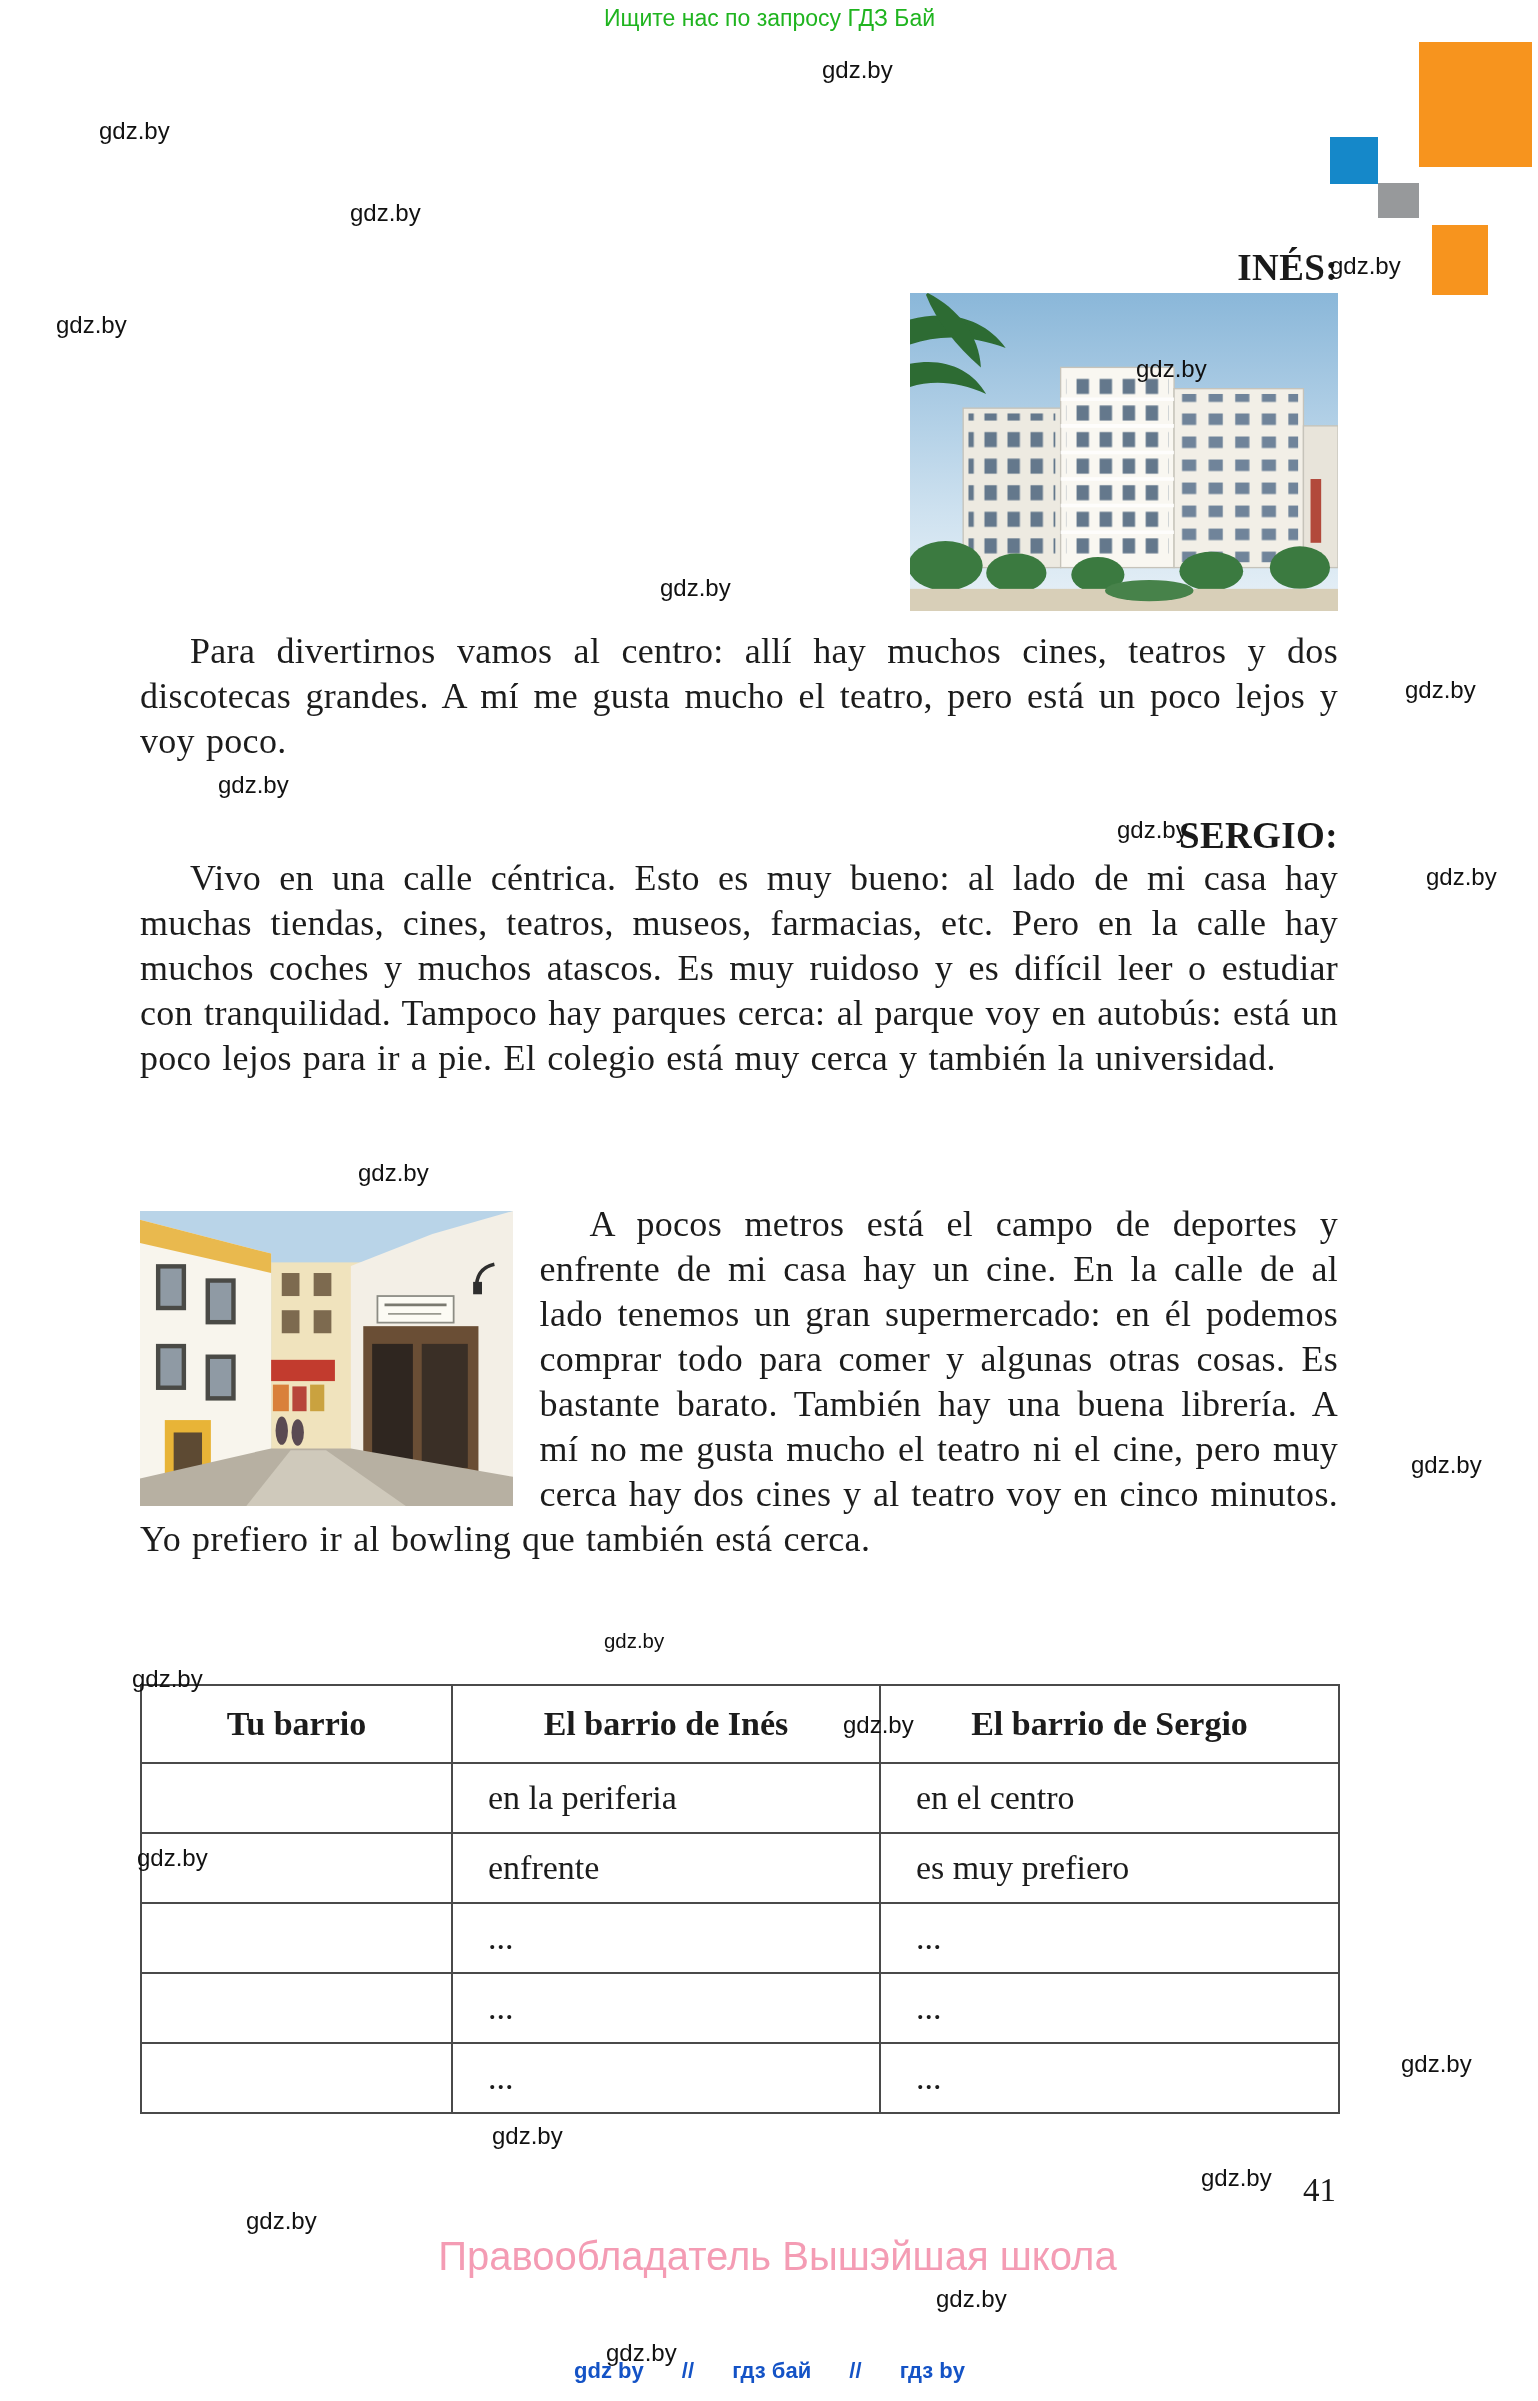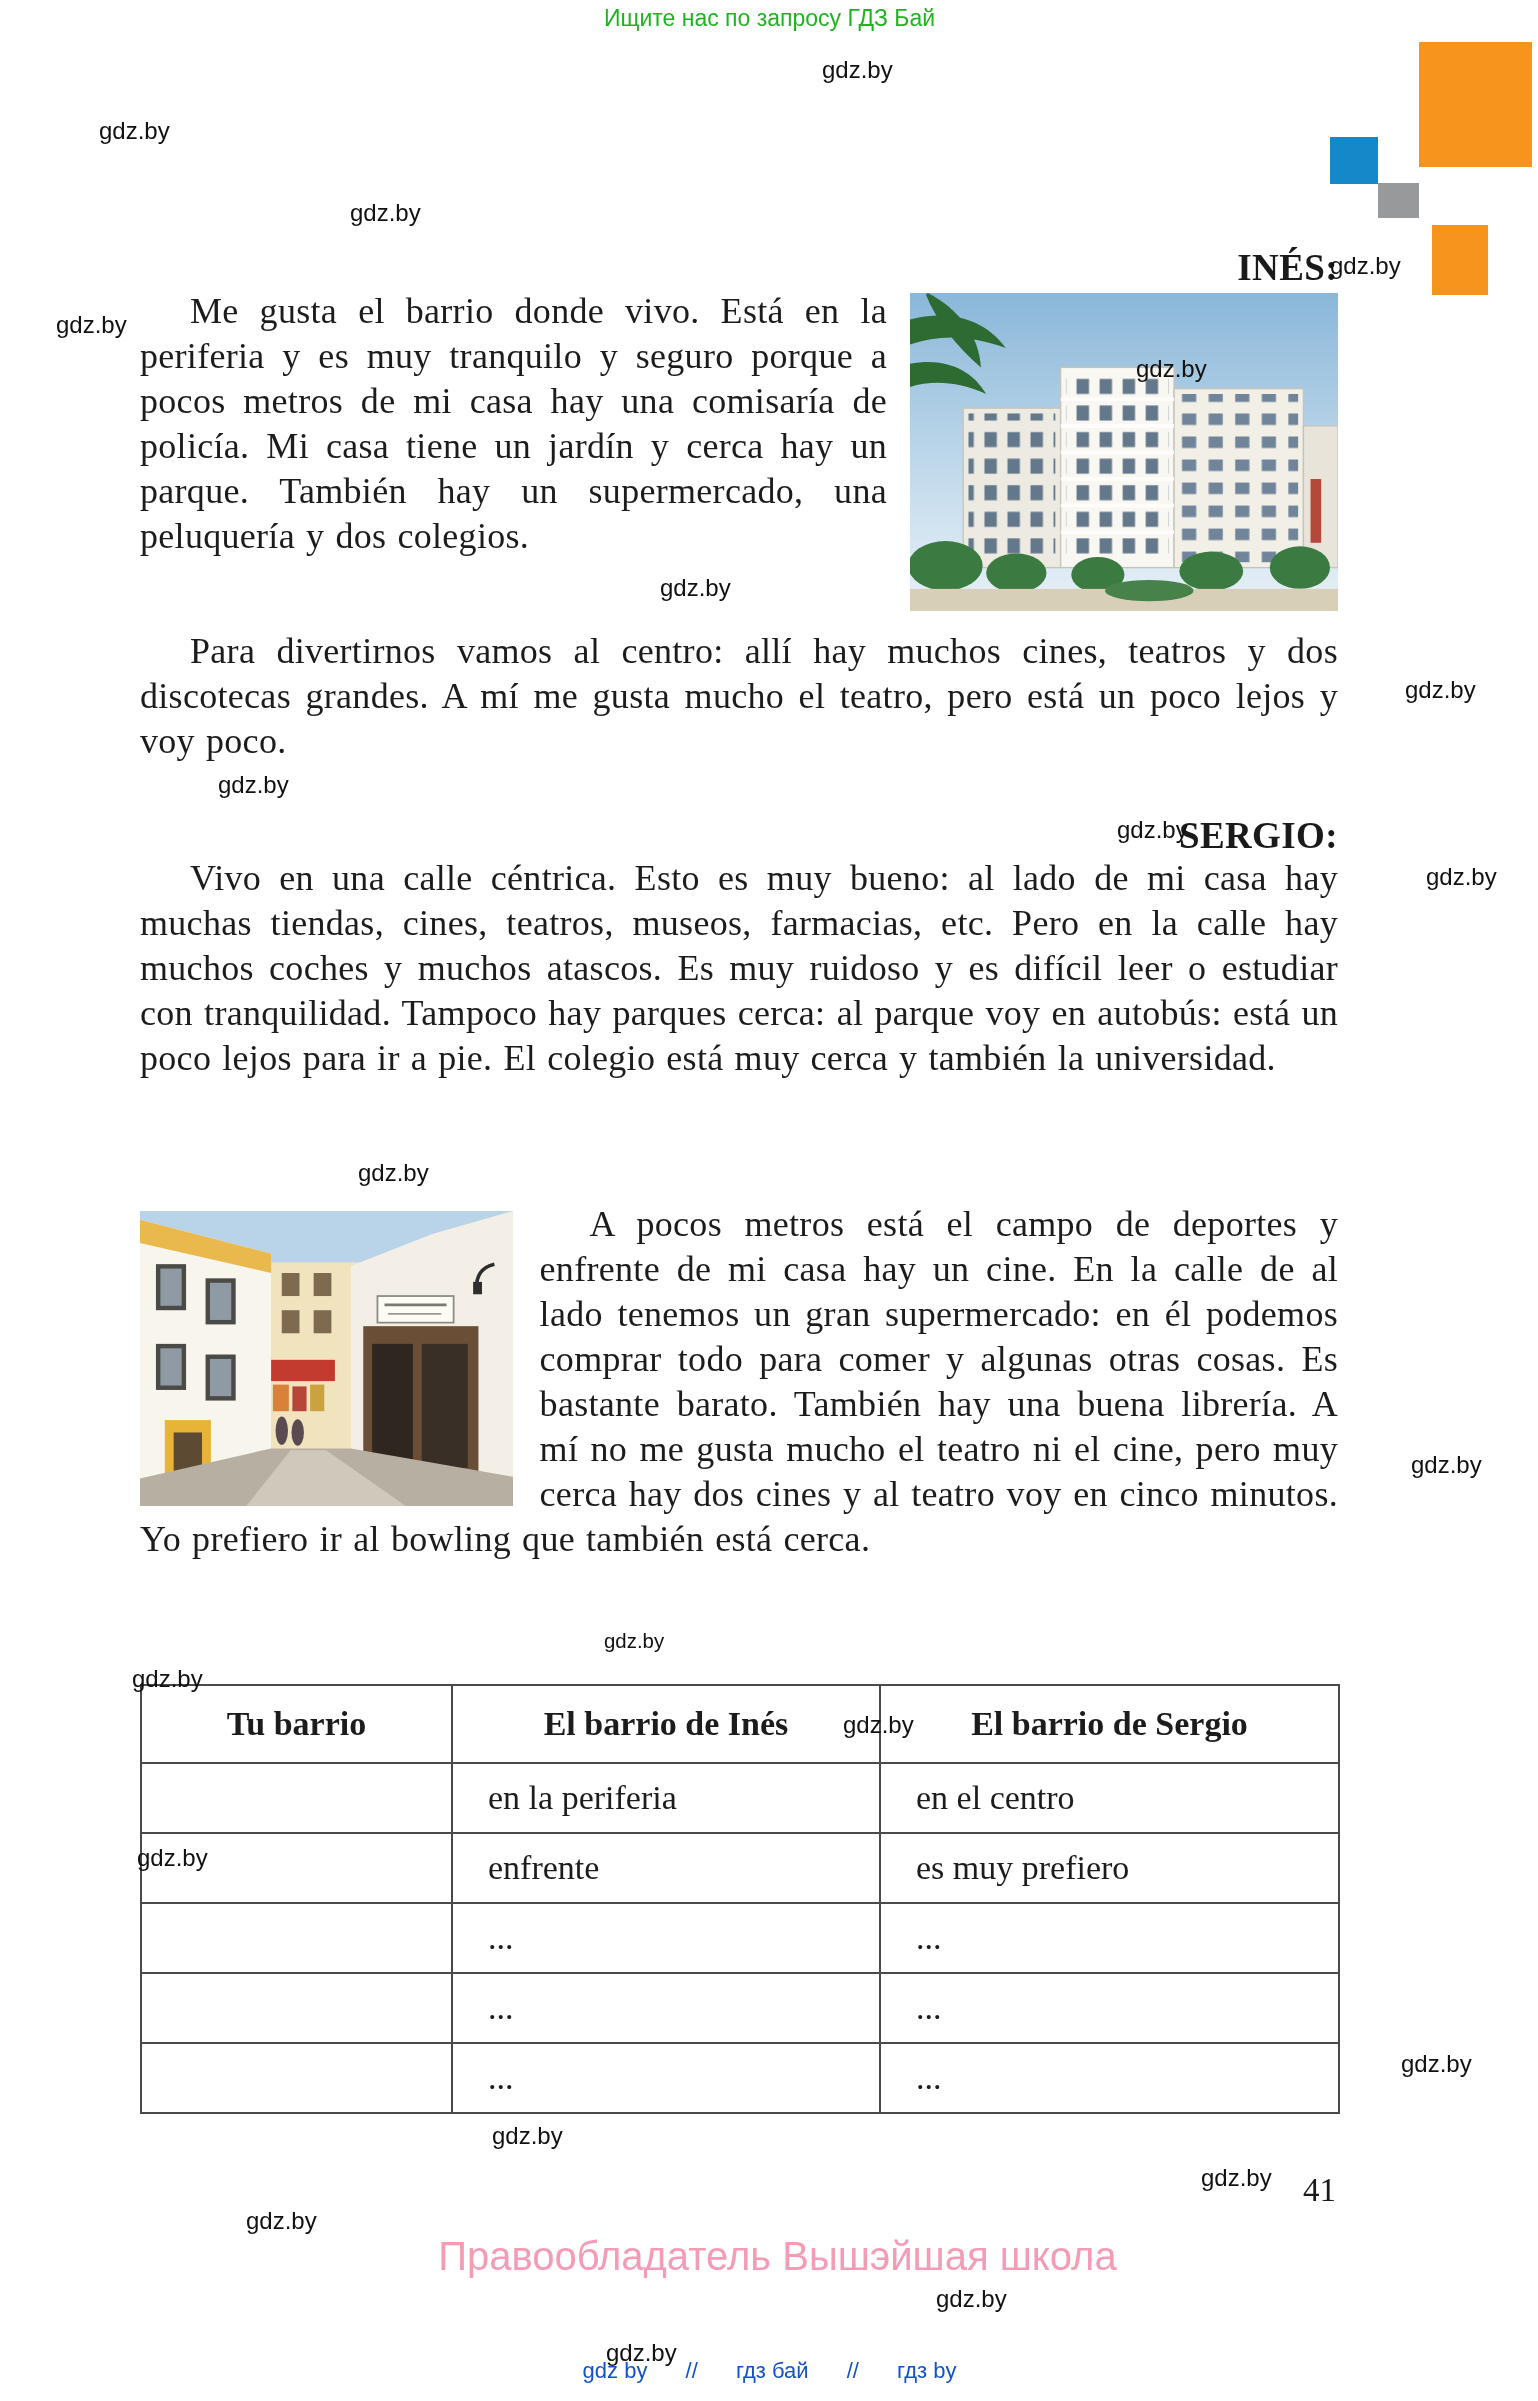--- a/index.html
+++ b/index.html
@@ -44,21 +44,21 @@
   .cmp td { height:70px; text-align:left; padding-left:35px; }
   .page-number { position:absolute; left:1284px; top:2172px; width:71px; text-align:center; font-size:33px; z-index:2; }
   .copyright {
     position:absolute; left:8px; top:2234px; width:100%; text-align:center;
     font-family:"Liberation Sans","DejaVu Sans",sans-serif; font-size:40px; color:#F49CB4; z-index:2;
   }
   .footer-links {
     position:absolute; left:0; top:2358px; width:100%; text-align:center;
     font-family:"Liberation Sans","DejaVu Sans",sans-serif; font-size:22px; color:#1453C6; z-index:2;
   }
-  .footer-links span { margin:0 16px; }
+  .footer-links span { margin:0 16px;font-weight:bold; }
   .footer-links .lnk { cursor:pointer; }
 </style>
 </head>
 <body>
 
 <div class="page">
 
   <div class="top-banner">Ищите нас по запросу ГДЗ Бай</div>
 
   <div class="decor sq-orange-lg"></div>
@@ -136,21 +136,20 @@
           <ellipse cx="40" cy="308" rx="42" ry="28"></ellipse>
             <ellipse cx="120" cy="316" rx="34" ry="22"></ellipse>
           <ellipse cx="212" cy="318" rx="30" ry="20"></ellipse>
             <ellipse cx="340" cy="314" rx="36" ry="22"></ellipse>
           <ellipse cx="440" cy="310" rx="34" ry="24"></ellipse>
         </g>
         <rect y="334" width="483" height="25" fill="#d8cfb8"></rect>
         <ellipse cx="270" cy="336" rx="50" ry="12" fill="#47824a"></ellipse>
       </svg>
     </div>
-    <p class="body indent">Me gusta el barrio donde vivo. Está en la periferia y es muy tranquilo y seguro porque a pocos metros de mi casa hay una comisaría de policía. Mi casa tiene un jardín y cerca hay un parque. También hay un supermercado, una peluquería y dos colegios.</p>
   </div>
 
   <div class="abs" style="top:629px">
     <p class="body indent">Para divertirnos vamos al centro: allí hay muchos cines, teatros y dos discotecas grandes. A mí me gusta mucho el teatro, pero está un poco lejos y voy poco.</p>
   </div>
 
   <h2 class="abs speaker" style="top:814px">SERGIO:</h2>
 
   <div class="abs" style="top:856px">
     <p class="body indent">Vivo en una calle céntrica. Esto es muy bueno: al lado de mi casa hay muchas tiendas, cines, teatros, museos, farmacias, etc. Pero en la calle hay muchos coches y muchos atascos. Es muy ruidoso y es difícil leer o estudiar con tranquilidad. Tampoco hay parques cerca: al parque voy en autobús: está un poco lejos para ir a pie. El colegio está muy cerca y también la universidad.</p>

